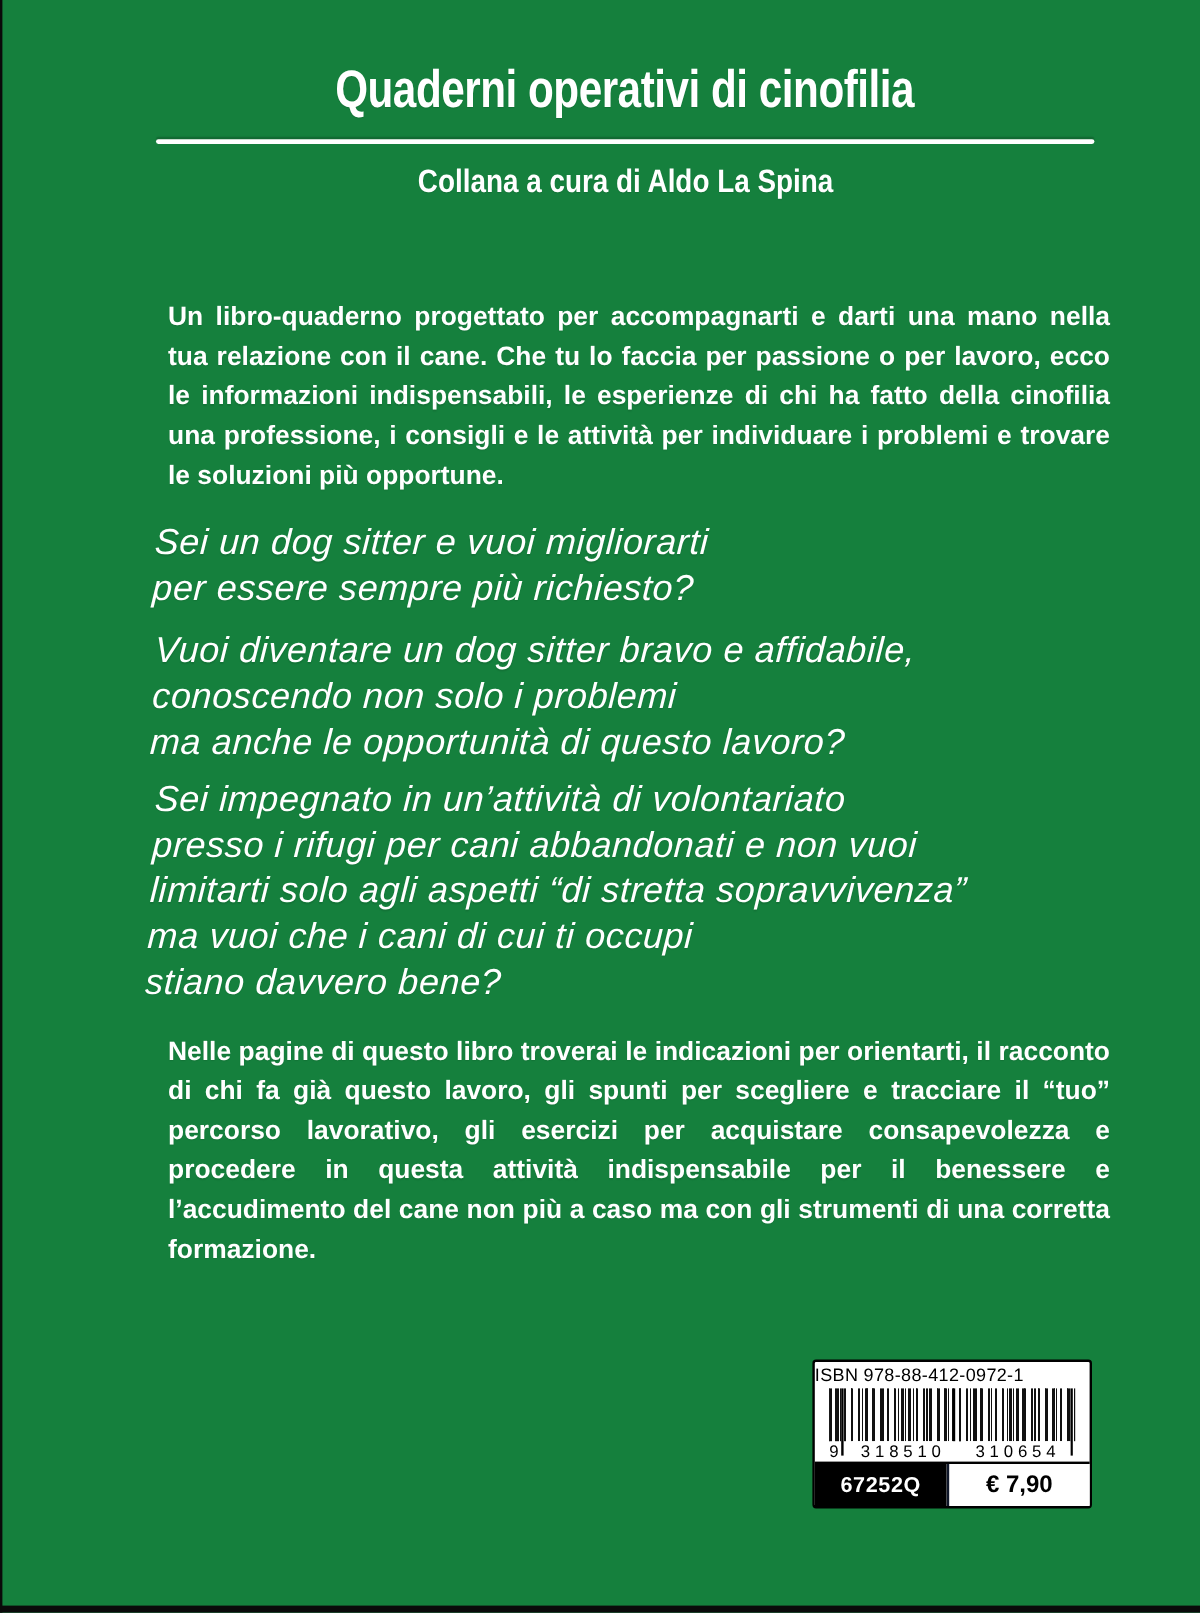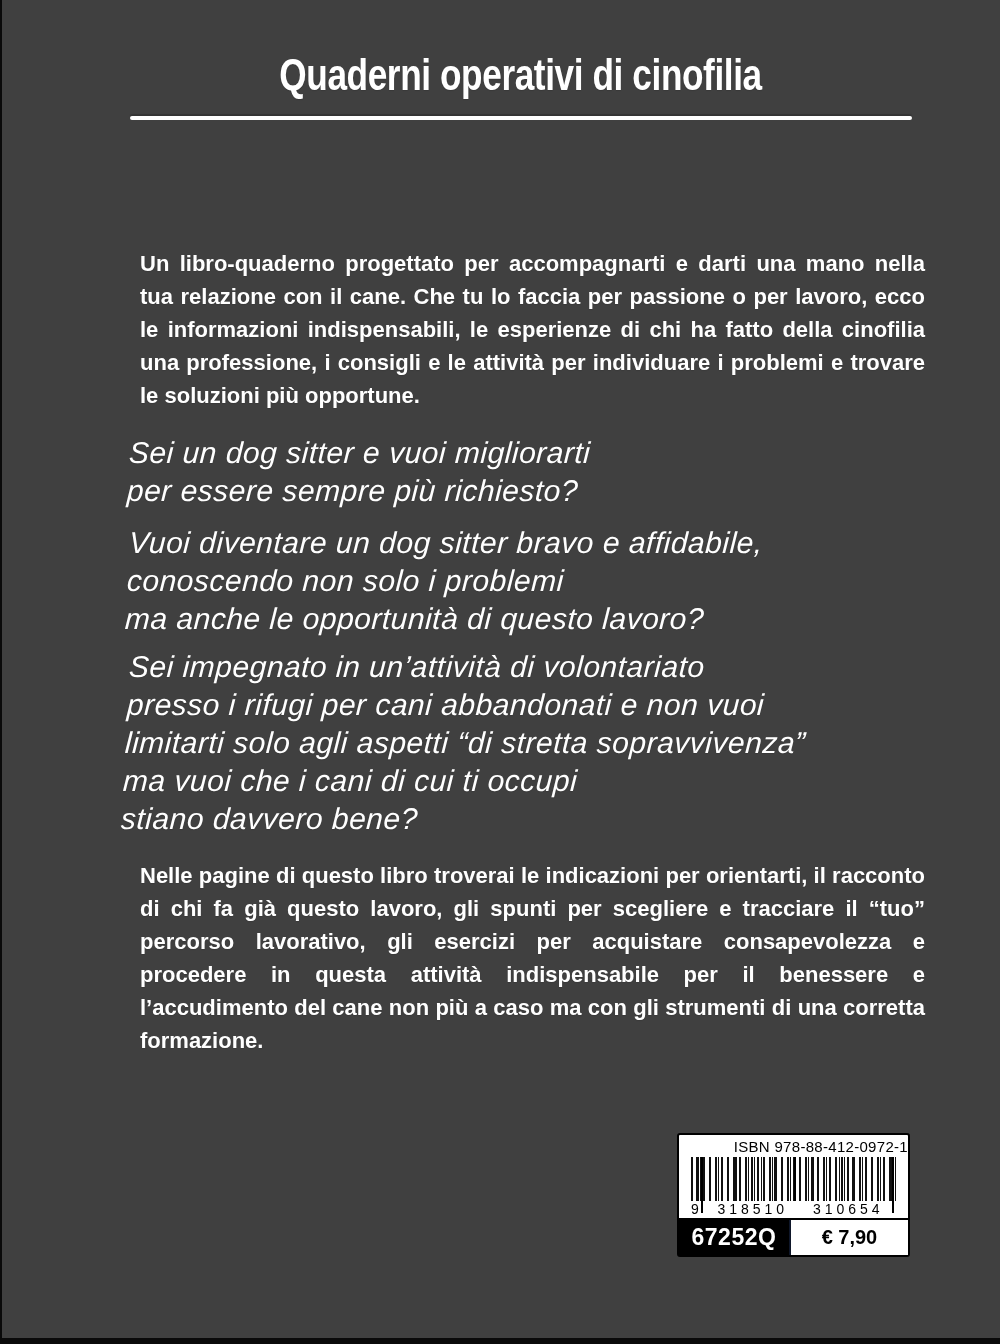--- a/index.html
+++ b/index.html
@@ -60,21 +60,21 @@
   .q3{top:648px;}
 
   
   .barcode-box{
     position:absolute;left:677px;top:1133px;width:233px;height:124px;
     background:#ffffff;border:2px solid #000;border-radius:3px;
     box-sizing:border-box;color:#000;
     display:flex;flex-direction:column;
   }
   .isbn-label{
-    text-align:right;font-size:15px;color:#000;
+    text-align:left;font-size:15px;color:#000;
     padding-top:3px;letter-spacing:0.3px;
     font-family:"Liberation Sans", sans-serif;
   }
   .bars-area{position:relative;margin:2px 12px 0 12px;height:44px;}
   .bars{
     position:absolute;inset:0;
     background-image:
       repeating-linear-gradient(90deg,#111 0 2px,transparent 2px 6px),
       repeating-linear-gradient(90deg,#111 0 1px,transparent 1px 9px),
       repeating-linear-gradient(90deg,transparent 0 5px,#111 5px 6px,transparent 6px 13px);
@@ -90,38 +90,41 @@
     font-size:14px;color:#000;
   }
   .digit-first{width:14px;text-align:left;}
   .digit-group{flex:1;text-align:center;letter-spacing:4px;background:#fff;position:relative;z-index:1;margin:0 4px;}
   .price-row{
     display:flex;flex:1;border-top:2px solid #000;margin-top:1px;
   }
   .code-cell{
     width:48%;background:#000;color:#fff;
     display:flex;align-items:center;justify-content:center;
-    font-size:23px;font-weight:bold;letter-spacing:0.5px;
+    font-size:18px;font-weight:bold;letter-spacing:0.5px;
   }
   .price-cell{
     flex:1;background:#fff;color:#000;border-left:2px solid #0f172a;
     display:flex;align-items:center;justify-content:center;
     font-size:20px;font-weight:bold;
   }
 </style>
 </head>
 <body>
 
-<div class="page" style="background: #404040;">
+<div class="page" style="background: #15803d;">
   <div class="page-edge-left"></div>
 
   <div class="header">
     <span class="series-title">Quaderni operativi di cinofilia</span>
   </div>
   <div class="header-rule"></div>
+  <div class="series-editor-wrap">
+    <span class="series-editor">Collana a cura di Aldo La Spina</span>
+  </div>
 
   <div class="paragraph para-intro">Un libro-quaderno progettato per accompagnarti e darti una mano nella tua relazione con il cane. Che tu lo faccia per passione o per lavoro, ecco le informazioni indispensabili, le esperienze di chi ha fatto della cinofilia una professione, i consigli e le attività per individuare i problemi e trovare le soluzioni più opportune.</div>
 
   <div class="question q1">Sei un dog sitter e vuoi migliorarti
 per essere sempre più richiesto?</div>
   <div class="question q2">Vuoi diventare un dog sitter bravo e affidabile,
 conoscendo non solo i problemi
 ma anche le opportunità di questo lavoro?</div>
   <div class="question q3">Sei impegnato in un’attività di volontariato
 presso i rifugi per cani abbandonati e non vuoi

